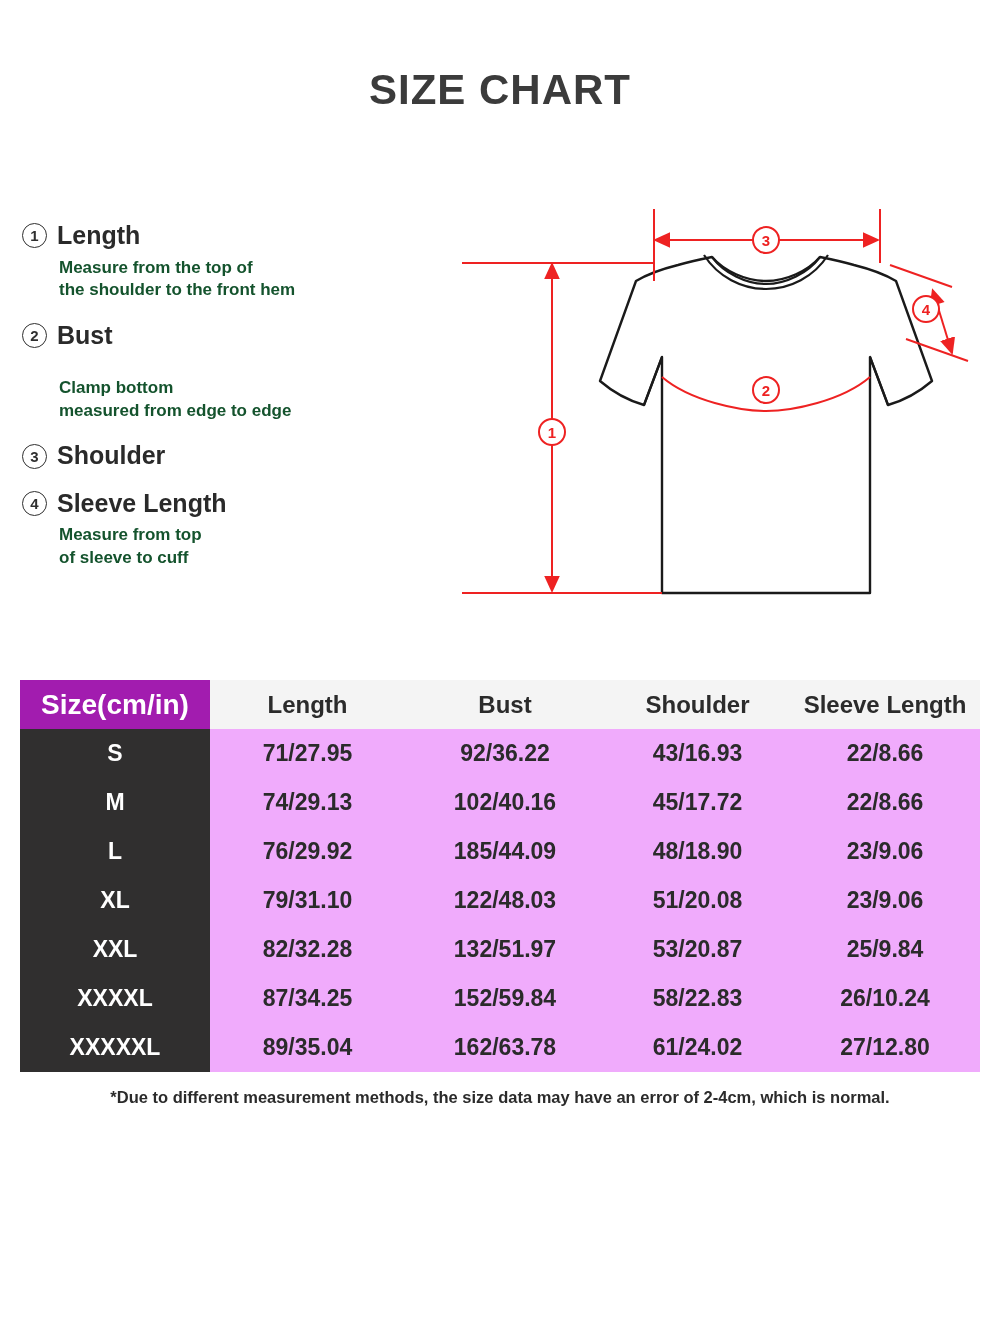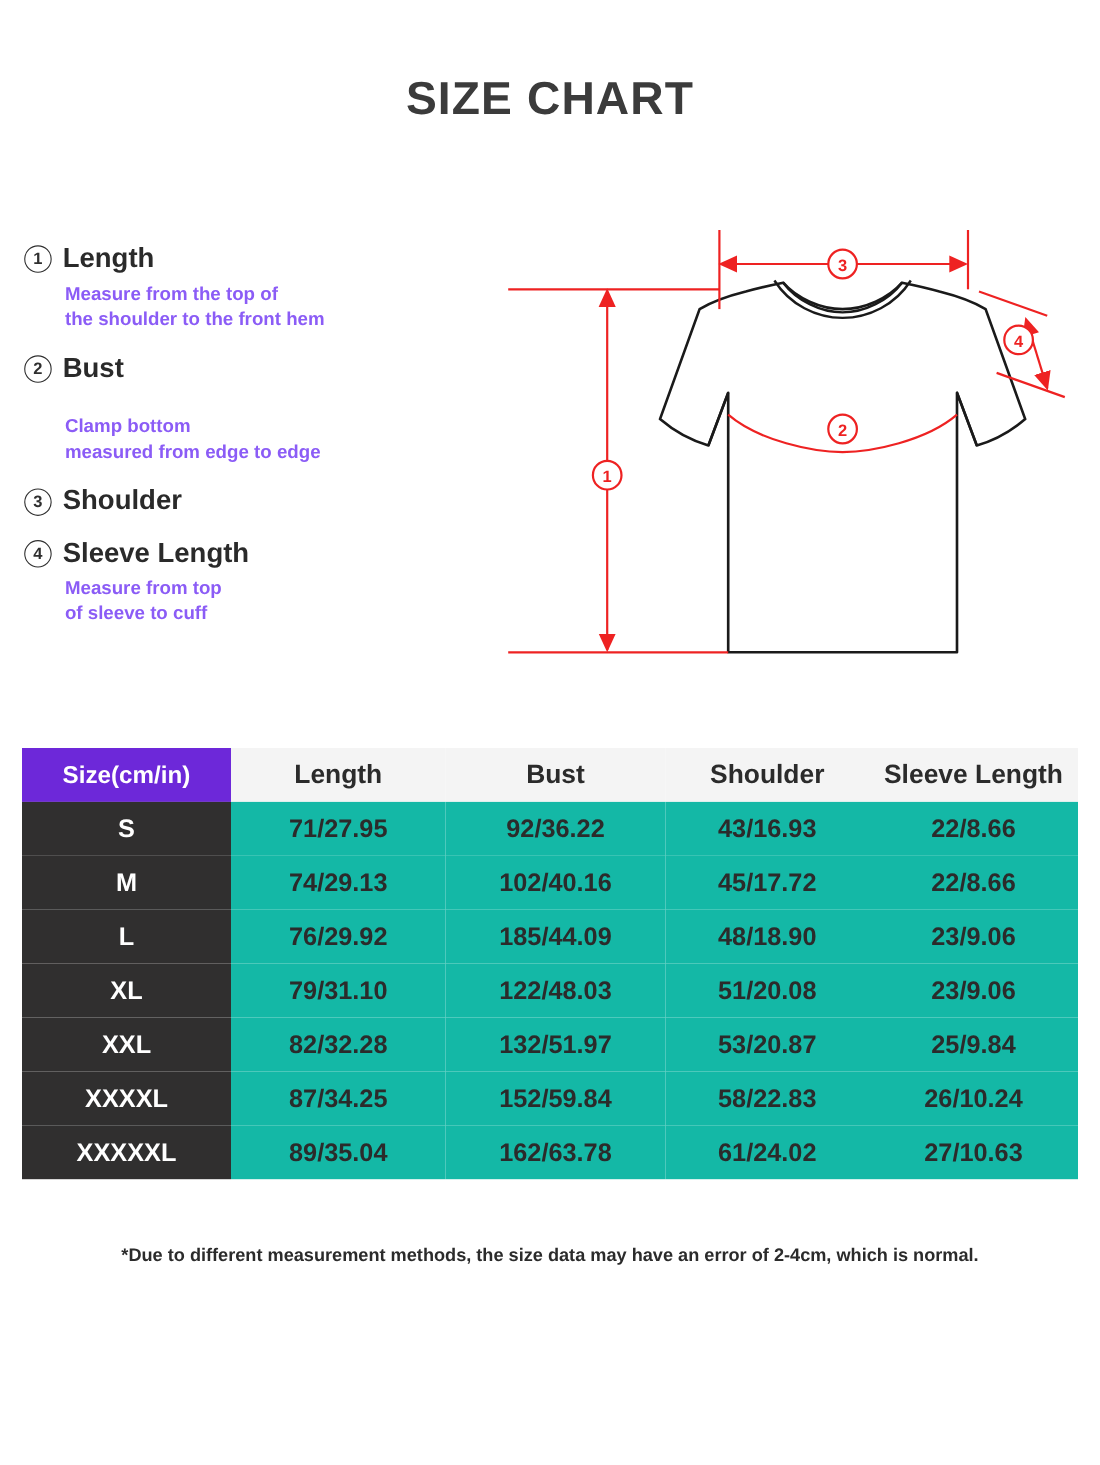--- a/index.html
+++ b/index.html
@@ -55,21 +55,21 @@
   }
   .legend-title {
     font-size: 25px;
     font-weight: bold;
     color: #2a2a2a;
     line-height: 1.1;
   }
   .legend-desc {
     margin: 7px 0 0 37px;
     font-size: 17px;
-    color: #8b5cf6;
+    color: #14532d;
     line-height: 1.33;
     font-weight: bold;
   }
   
   .diagram {
     position: absolute;
     top: 185px;
     left: 440px;
     width: 545px;
     height: 460px;
@@ -95,40 +95,40 @@
     font-weight: bold;
     text-align: center;
     vertical-align: middle;
   }
   thead th {
     font-size: 24px;
     color: #2b2b2b;
     background: #f4f4f4;
   }
   thead th.sizecol {
-    background: #6d28d9;
+    background: #a21caf;
     color: #ffffff;
-    font-size: 22px;
+    font-size: 28px;
   }
   tbody td {
-    background: #14b8a6;
+    background: #f0abfc;
     color: #2b2b2b;
   }
   tbody td.sizecol {
     background: #302f2f;
     color: #ffffff;
   }
   col.c0 { width: 190px; }
   col.c1 { width: 195px; }
   col.c2 { width: 200px; }
   col.c3 { width: 185px; }
   col.c4 { width: 190px; }
   .note {
     position: absolute;
-    top: 1132px;
+    top: 1088px;
     left: 0;
     width: 1000px;
     text-align: center;
     font-size: 16.5px;
     font-weight: bold;
     color: #2b2b2b;
   }
 </style>
 </head>
 <body>
@@ -305,21 +305,21 @@
           <td>87/34.25</td>
           <td>152/59.84</td>
           <td>58/22.83</td>
           <td>26/10.24</td>
         </tr>
         <tr>
           <td class="sizecol">XXXXXL</td>
           <td>89/35.04</td>
           <td>162/63.78</td>
           <td>61/24.02</td>
-          <td>27/10.63</td>
+          <td>27/12.80</td>
         </tr>
       </tbody>
     </table>
   </div>
 
   <div class="note">*Due to different measurement methods, the size data may have an error of 2-4cm, which is normal.</div>
 
 </div>
 
 </body></html>

